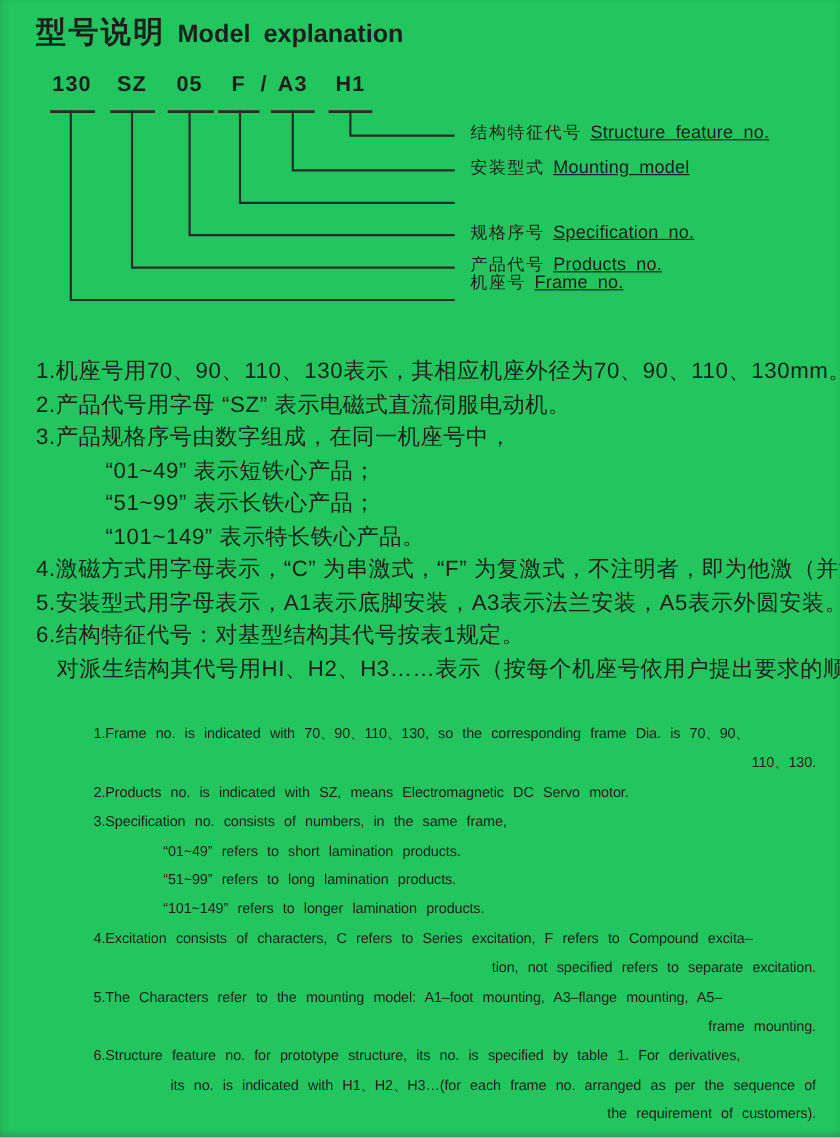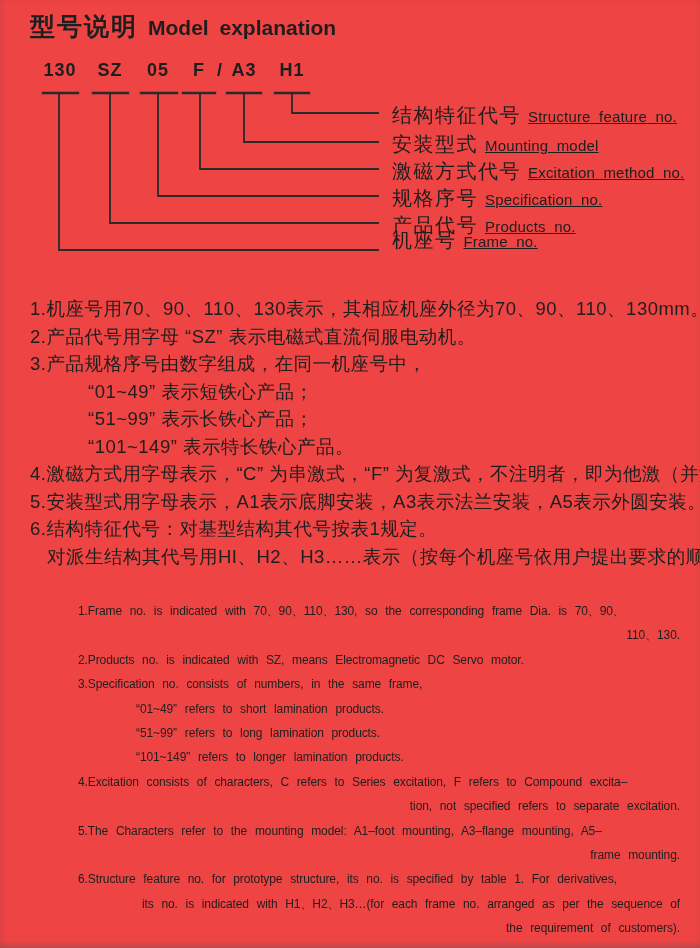--- a/index.html
+++ b/index.html
@@ -1,35 +1,35 @@
 <!DOCTYPE html>
 <html><head>
 <meta charset="utf-8">
 <style>
   html,body{margin:0;padding:0;background:#e8e8e6;}
   .page{
     position:relative;width:700px;height:948px;margin:0 auto;
-    background:#ef4444;color:#1e1e1e;overflow:hidden;
+    background:#22c55e;color:#1e1e1e;overflow:hidden;
     font-family:"Liberation Sans","DejaVu Sans",sans-serif;
     box-shadow:inset 5px 0 10px -7px rgba(60,60,55,.35), inset -4px 0 8px -7px rgba(60,60,55,.25);
   }
   .edge-bottom{position:absolute;left:0;right:0;bottom:0;height:7px;
     background:linear-gradient(to bottom,rgba(0,0,0,0),rgba(90,90,85,.35));}
   .title{position:absolute;left:30px;top:10px;font-weight:bold;white-space:nowrap;}
   .title-zh{font-size:25px;letter-spacing:2px;}
   .title-en{font-size:21px;margin-left:10px;word-spacing:5px;}
 
   .lines{position:absolute;left:0;top:0;pointer-events:none;}
 
   .code{
     position:absolute;top:60px;transform:translateX(-50%);
     font-size:18px;font-weight:bold;letter-spacing:1px;white-space:nowrap;
   }
   .callout{position:absolute;left:392px;white-space:nowrap;}
-  .c-zh{font-size:20px;letter-spacing:1.5px;text-align:center;}
+  .c-zh{font-size:14px;letter-spacing:1.5px;text-align:center;}
   .c-en{font-size:15px;margin-left:7px;word-spacing:4px;letter-spacing:.2px;text-decoration:underline;}
 
   .notes{position:absolute;left:30px;width:650px;}
   .notes .line{white-space:nowrap;}
   .notes-zh{top:295px;}
   .notes-zh .line{line-height:27.5px;font-size:18.5px;letter-spacing:.5px;}
   .notes-zh .line.sub{padding-left:58px;}
   .notes-zh .line.cont{padding-left:17px;}
   .notes-en{top:599px;}
   .notes-en .line{line-height:24.4px;font-size:12px;word-spacing:4.5px;letter-spacing:-.1px;margin-left:48px;}
@@ -70,23 +70,20 @@
   <span class="code" style="left:199px">F</span>
   <span class="code" style="left:220px">/</span>
   <span class="code" style="left:244px">A3</span>
   <span class="code" style="left:292px">H1</span>
 
   <div class="callout" style="top:102px">
     <span class="c-zh">结构特征代号</span><span class="c-en">Structure feature no.</span>
   </div>
   <div class="callout" style="top:131px">
     <span class="c-zh">安装型式</span><span class="c-en">Mounting model</span>
-  </div>
-  <div class="callout" style="top:158px">
-    <span class="c-zh">激磁方式代号</span><span class="c-en">Excitation method no.</span>
   </div>
   <div class="callout" style="top:212px">
     <span class="c-zh">产品代号</span><span class="c-en">Products no.</span>
   </div>
   <div class="callout" style="top:185px">
     <span class="c-zh">规格序号</span><span class="c-en">Specification no.</span>
   </div>
   <div class="callout" style="top:227px">
     <span class="c-zh">机座号</span><span class="c-en">Frame no.</span>
   </div>

